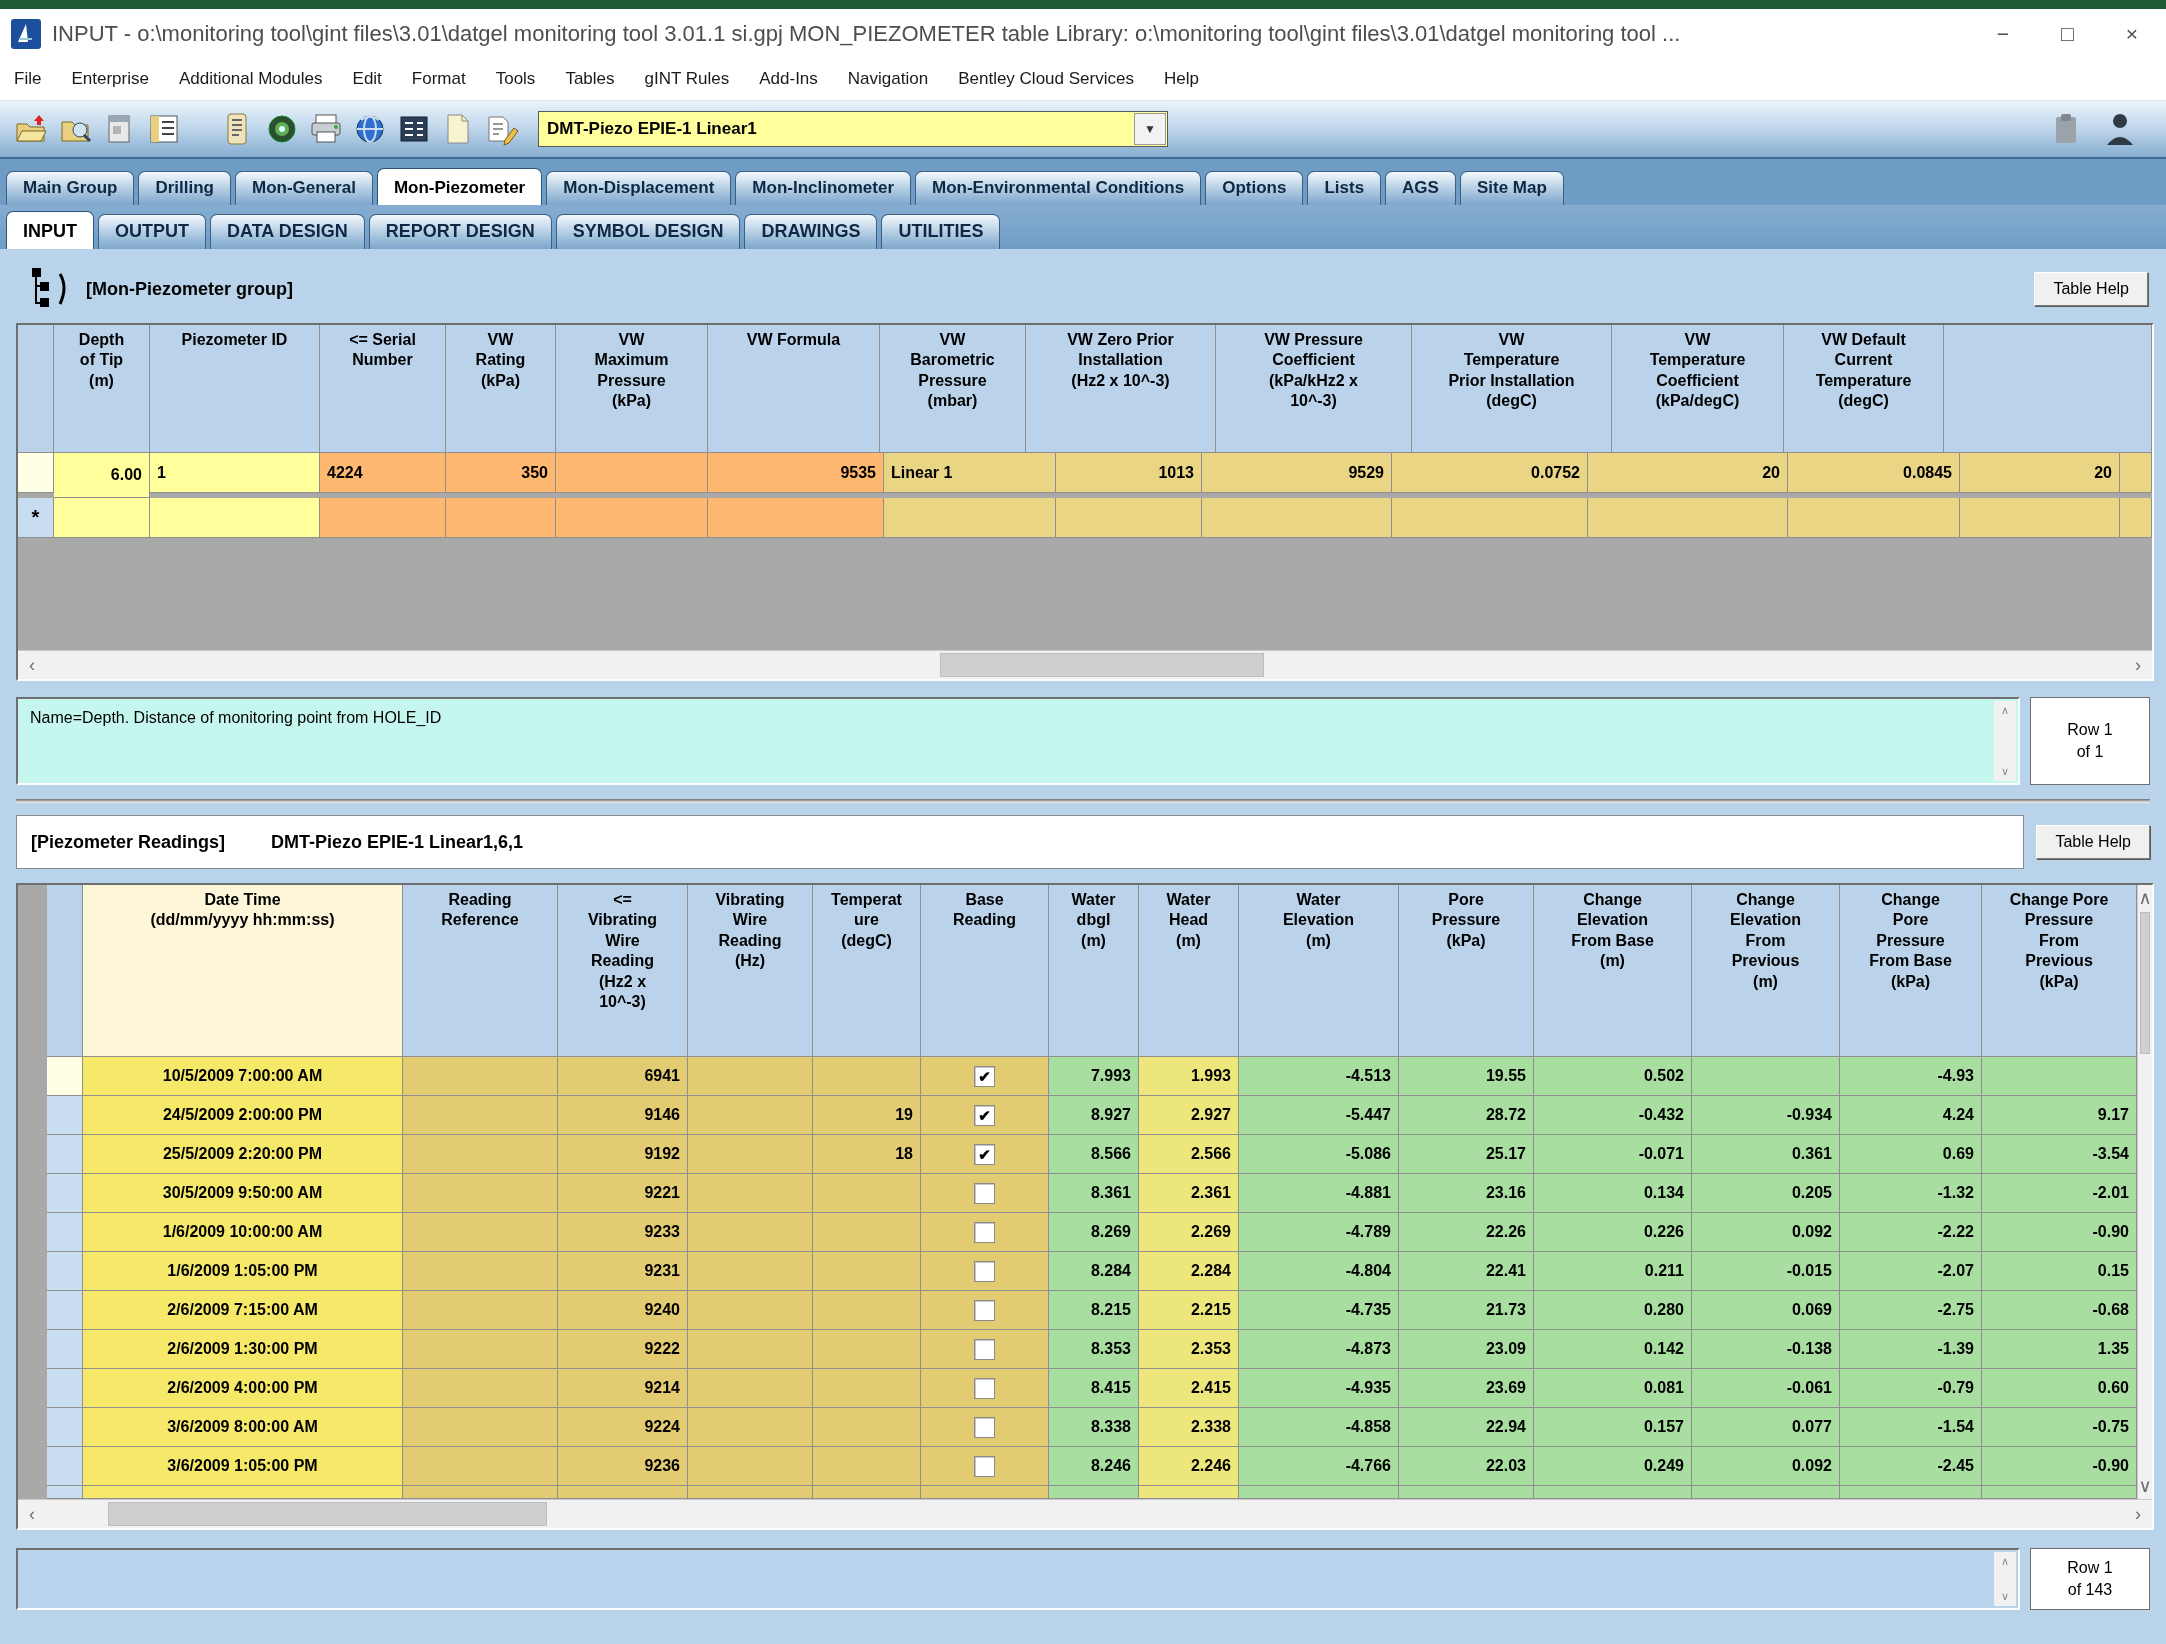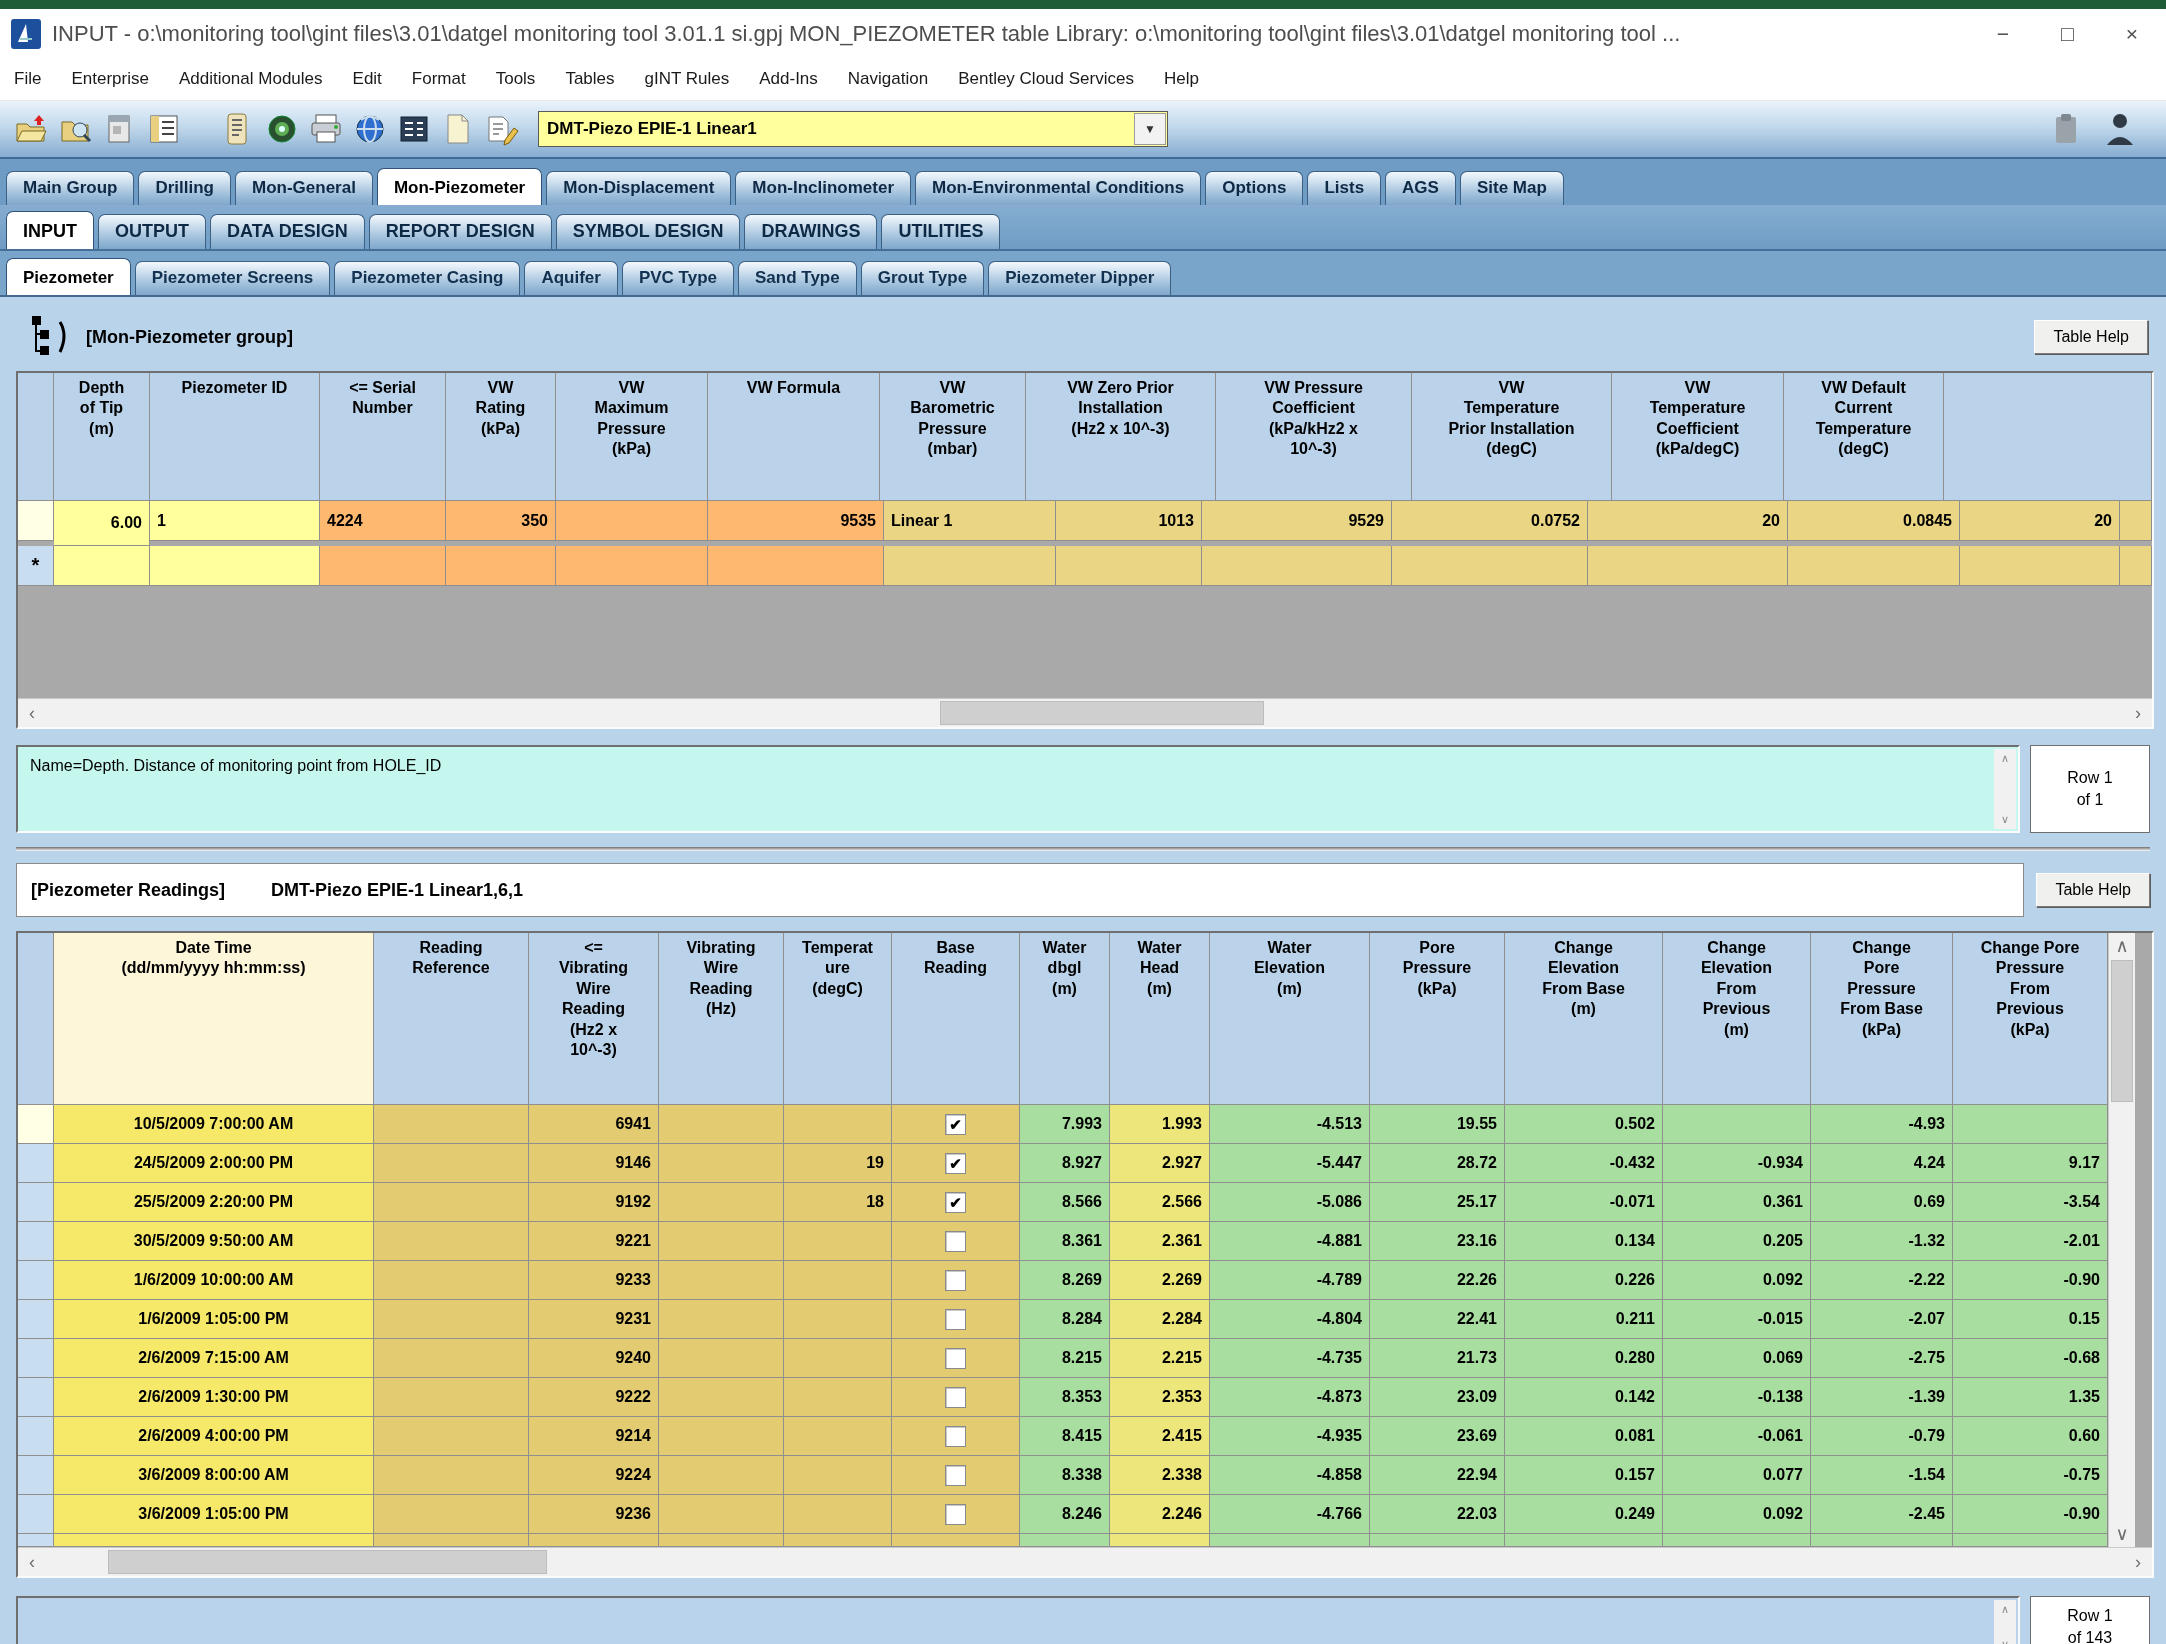--- a/index.html
+++ b/index.html
@@ -234,30 +234,20 @@
       <span class="tab">Site Map</span>
     </div>
   <div class="tabrow tabs-main" id="tabs-main">
       <span class="tab active">INPUT</span>
       <span class="tab">OUTPUT</span>
       <span class="tab">DATA DESIGN</span>
       <span class="tab">REPORT DESIGN</span>
       <span class="tab">SYMBOL DESIGN</span>
       <span class="tab">DRAWINGS</span>
       <span class="tab">UTILITIES</span>
-    </div>
-  <div class="tabrow tabs-sub" id="tabs-sub">
-      <span class="tab active">Piezometer</span>
-      <span class="tab">Piezometer Screens</span>
-      <span class="tab">Piezometer Casing</span>
-      <span class="tab">Aquifer</span>
-      <span class="tab">PVC Type</span>
-      <span class="tab">Sand Type</span>
-      <span class="tab">Grout Type</span>
-      <span class="tab">Piezometer Dipper</span>
     </div>
 
   <div class="content">
 
     <div class="group-head">
       <span class="tbicon" style="width:56px;height:52px;position:absolute;left:24px">
           <svg width="52" height="50">
             <rect x="6" y="4" width="9" height="9" fill="#000"></rect>
             <rect x="14" y="18" width="9" height="9" fill="#000"></rect>
             <rect x="14" y="34" width="9" height="9" fill="#000"></rect>
@@ -371,21 +361,21 @@
 
     <div class="readings-head">
       <div class="rtitlebox">
         <span class="t1">[Piezometer Readings]</span>
         <span class="t2">DMT-Piezo EPIE-1 Linear1,6,1</span>
       </div>
       <button class="btn3d">Table Help</button>
     </div>
 
     <div class="grid" id="lower-grid" style="margin-top:14px">
-        <div style="display: flex;">
+        <div style="display: flex; margin-left: 29px;">
           <div style="width: 2090px;">
             <div class="grow">
               <div class="gcell hd mk-hd" style="width: 36px; height: 172px;"></div>
               <div class="gcell hd c-hdrdate" style="width: 320px; height: 172px;">Date Time
 (dd/mm/yyyy hh:mm:ss)</div>
               <div class="gcell hd" style="width: 155px; height: 172px;">Reading
 Reference</div>
               <div class="gcell hd" style="width: 130px; height: 172px;">&lt;=
 Vibrating
 Wire

